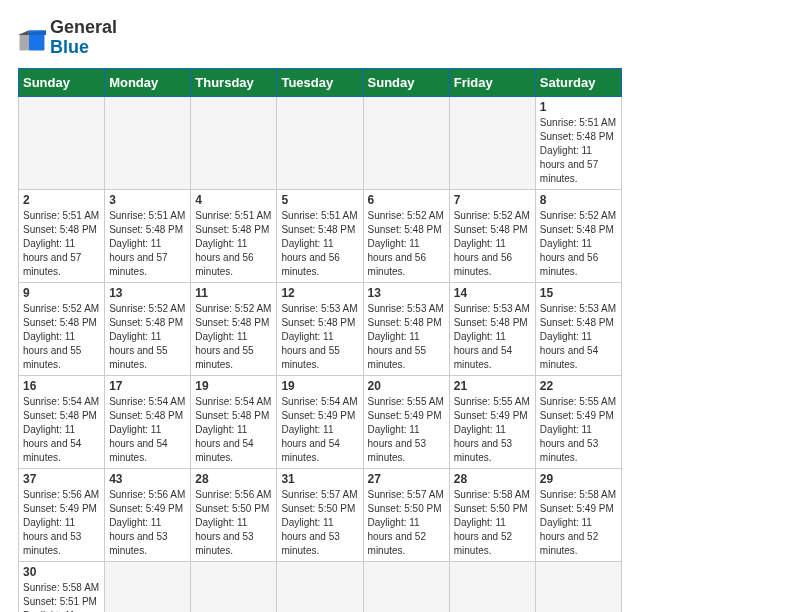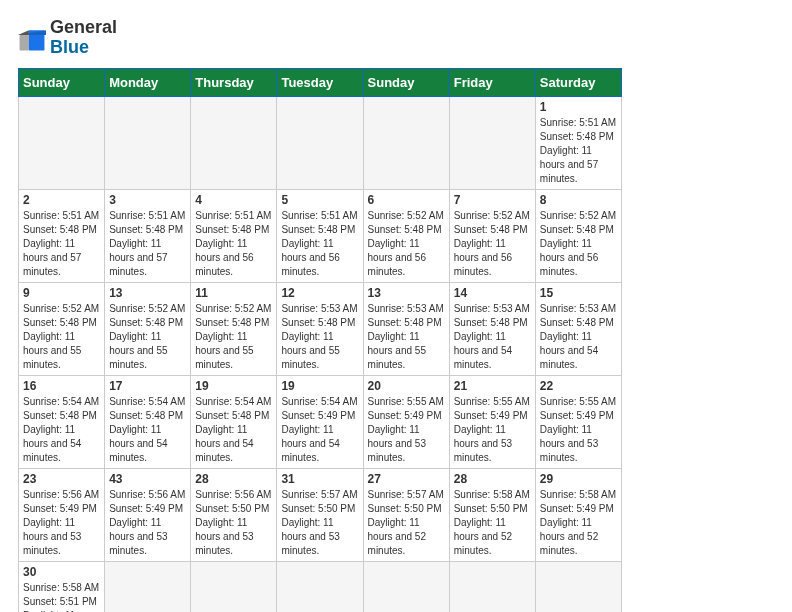--- a/index.html
+++ b/index.html
@@ -231,21 +231,21 @@
             <span class="day-number">21</span>
             <div class="day-info">Sunrise: 5:55 AM<br>Sunset: 5:49 PM<br>Daylight: 11 hours and 53 minutes.</div>
           </td>
           <td>
             <span class="day-number">22</span>
             <div class="day-info">Sunrise: 5:55 AM<br>Sunset: 5:49 PM<br>Daylight: 11 hours and 53 minutes.</div>
           </td>
         </tr>
         <tr>
           <td>
-            <span class="day-number">23</span>
+            <span class="day-number">37</span>
             <div class="day-info">Sunrise: 5:56 AM<br>Sunset: 5:49 PM<br>Daylight: 11 hours and 53 minutes.</div>
           </td>
           <td>
             <span class="day-number">43</span>
             <div class="day-info">Sunrise: 5:56 AM<br>Sunset: 5:49 PM<br>Daylight: 11 hours and 53 minutes.</div>
           </td>
           <td>
             <span class="day-number">28</span>
             <div class="day-info">Sunrise: 5:56 AM<br>Sunset: 5:50 PM<br>Daylight: 11 hours and 53 minutes.</div>
           </td>

